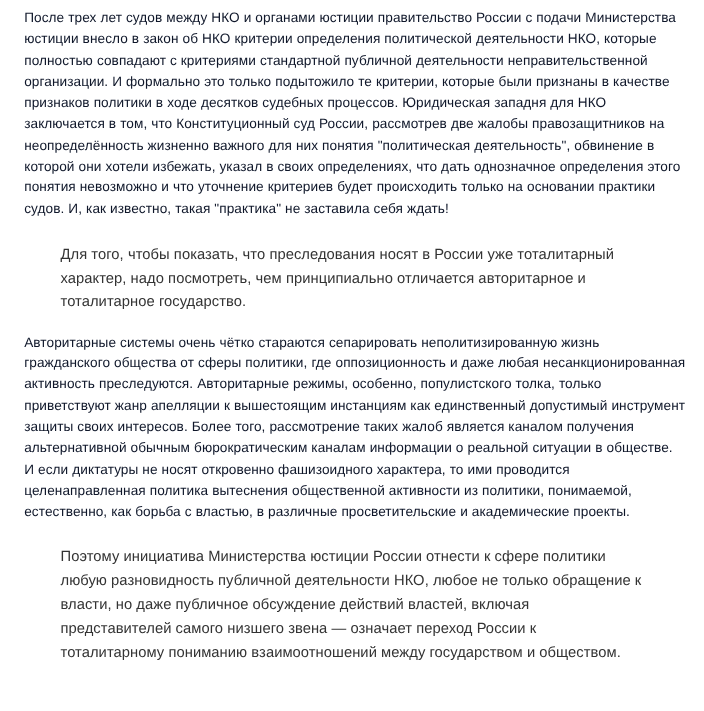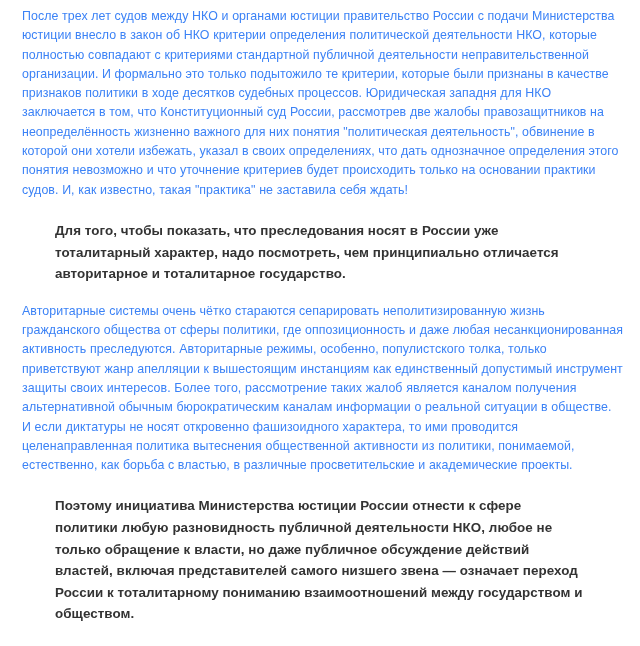--- a/index.html
+++ b/index.html
@@ -20,41 +20,41 @@
   #article {
     box-sizing: border-box;
     width: 640px;
     padding: 7px 16px 0 22px;
   }
 
   p.body-par {
     margin: 0 0 12px 0;
     font-size: 12.4px;
     line-height: 19.3px;
-    color: #3b82f6;
+    color: #0f172a;
     text-align: left;
     letter-spacing: 0.005em;
     word-spacing: 0.01em;
   }
 
   p.body-par:last-child {
     margin-bottom: 0;
   }
 
   blockquote.pull-quote {
     margin: 0 0 13px 0;
     padding: 8px 40px 4px 33px;
     border: 0;
   }
 
   blockquote.pull-quote p {
     margin: 0;
     font-size: 13.4px;
     line-height: 21.6px;
-    font-weight: bold;
+    font-weight: normal;
     color: #333333;
     letter-spacing: 0.004em;
   }
 </style>
 </head>
 <body>
 
 <article id="article">
 
   <p class="body-par">После трех лет судов между НКО и органами юстиции правительство России с подачи Министерства юстиции внесло в закон об НКО критерии определения политической деятельности НКО, которые полностью совпадают с критериями стандартной публичной деятельности неправительственной организации. И формально это только подытожило те критерии, которые были признаны в качестве признаков политики в ходе десятков судебных процессов. Юридическая западня для НКО заключается в том, что Конституционный суд России, рассмотрев две жалобы правозащитников на неопределённость жизненно важного для них понятия "политическая деятельность", обвинение в которой они хотели избежать, указал в своих определениях, что дать однозначное определения этого понятия невозможно и что уточнение критериев будет происходить только на основании практики судов. И, как известно, такая "практика" не заставила себя ждать!</p>

